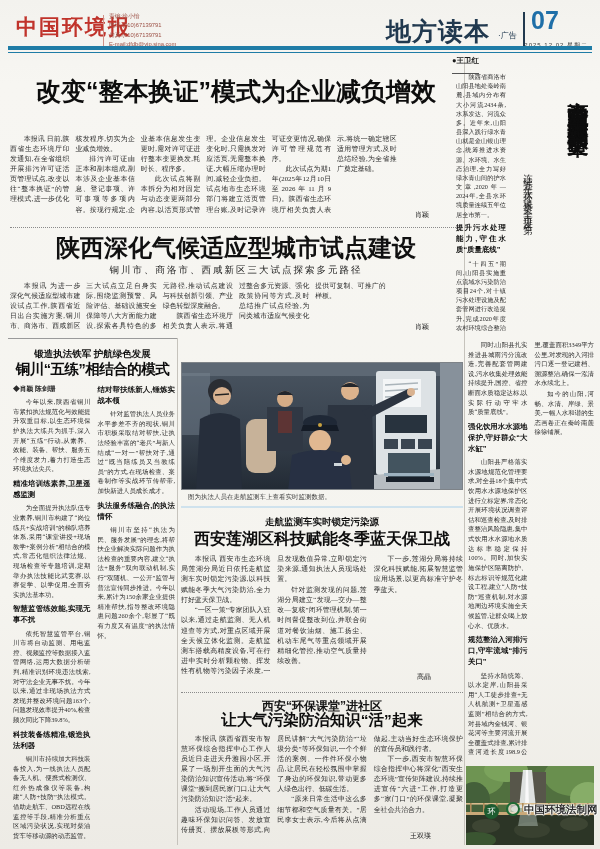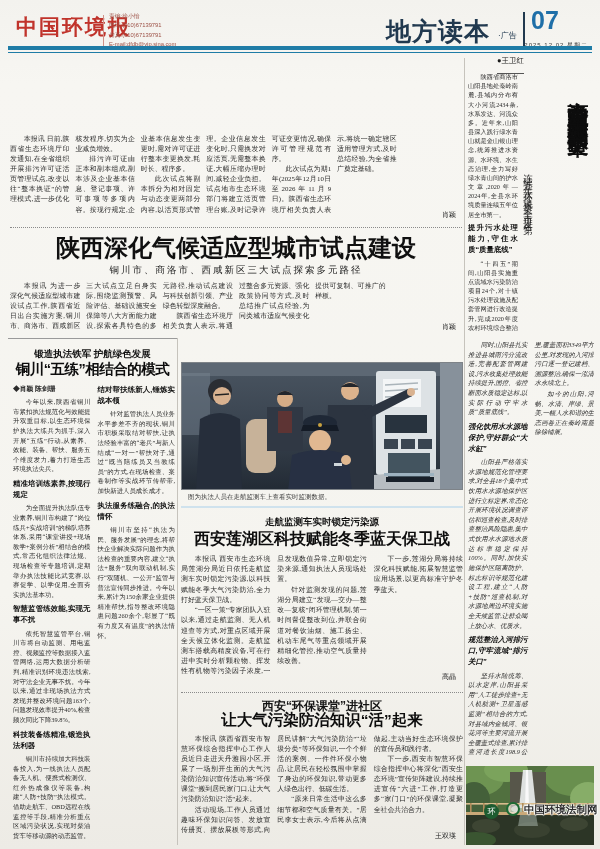--- a/index.html
+++ b/index.html
@@ -22,21 +22,21 @@
   
   .vline-main{left:464px;top:58px;width:1px;height:787px;background:#c6c3bc;}
   .vline-left{left:177px;top:338px;width:1px;height:507px;background:#c6c3bc;}
   .hline-leftbox{left:8px;top:338px;width:169px;height:1px;background:#9a9a9a;}
   .dotted{border-top:1px dotted #8a8a8a;height:0;}
   
   .kicker1{left:10px;top:62px;width:452px;font-size:11px;font-weight:bold;color:#111;}
   .headline1{left:10px;top:76px;width:452px;font-size:25px;font-weight:900;color:#0d0d0d;line-height:1.2;}
   .body1{left:10px;top:134px;width:452px;height:88px;column-count:7;column-gap:6px;column-fill:auto;font-size:6.9px;line-height:1.46;overflow:hidden;}
   .body1 p,.body2 p,.body3 p,.body4 p{margin:0;text-indent:2em;}
-  .author{font-size:7px;color:#222;text-align:right;}
+  .author{font-size:7px;color:#222;text-align:center;}
   .author1{left:388px;top:210px;width:68px;}
   
   .headline2{left:10px;top:232px;width:452px;font-size:24px;font-weight:900;color:#101010;}
   .subtitle2{left:10px;top:264px;width:452px;font-size:9.5px;letter-spacing:2px;color:#1c1c1c;}
   .body2{left:10px;top:281px;width:452px;height:52px;column-count:6;column-gap:6px;column-fill:auto;font-size:6.9px;line-height:1.46;overflow:hidden;}
   .author2{left:388px;top:322px;width:68px;}
   
   .tc-kicker{left:10px;top:348px;width:165px;font-size:9.5px;font-weight:bold;color:#111;}
   .tc-headline{left:10px;top:360px;width:165px;font-size:14.5px;font-weight:900;letter-spacing:-0.5px;color:#0d0d0d;}
   .tc-body{left:13px;top:384px;width:162px;height:458px;column-count:2;column-gap:7px;column-fill:auto;font-size:6.4px;line-height:1.5;overflow:hidden;}
@@ -52,25 +52,25 @@
   .headline3{left:181px;top:529px;width:282px;font-size:16px;font-weight:900;color:#0d0d0d;}
   .body3{left:181px;top:554px;width:282px;height:128px;column-count:3;column-gap:7px;column-fill:auto;font-size:6.9px;line-height:1.48;overflow:hidden;}
   .author3{left:392px;top:672px;width:64px;}
   .dotted2{left:181px;top:692px;width:282px;}
   
   .kicker4{left:181px;top:698px;width:282px;font-size:12px;font-weight:bold;color:#111;}
   .headline4{left:181px;top:710px;width:282px;font-size:15.5px;font-weight:900;color:#0d0d0d;}
   .body4{left:181px;top:734px;width:282px;height:104px;column-count:3;column-gap:7px;column-fill:auto;font-size:6.9px;line-height:1.46;overflow:hidden;}
   .author4{left:385px;top:831px;width:71px;}
   
-  .r-byline{left:497px;top:56px;font-size:7.5px;font-weight:normal;color:#1a1a1a;border-bottom:1px solid #555;padding-bottom:7px;}
-  .rtop{left:468px;top:72px;width:50px;height:262px;font-size:6.2px;line-height:1.48;overflow:hidden;}
+  .r-byline{left:452px;top:56px;font-size:7.5px;font-weight:bold;color:#1a1a1a;border-bottom:1px solid #555;padding-bottom:7px;}
+  .rtop{left:456px;top:72px;width:50px;height:262px;font-size:6.2px;line-height:1.48;overflow:hidden;}
   .v-subtitle{left:521px;top:166px;height:214px;writing-mode:vertical-rl;font-size:9.5px;letter-spacing:4px;color:#1c1c1c;}
   .v-headline{left:534px;top:84px;height:256px;width:58px;writing-mode:vertical-rl;font-size:21px;font-weight:900;letter-spacing:2px;line-height:1.3;color:#0d0d0d;}
-  .rlow{left:468px;top:340px;width:126px;height:422px;column-count:2;column-gap:7px;column-fill:auto;font-size:6.4px;line-height:1.5;overflow:hidden;font-style:italic;}
+  .rlow{left:468px;top:340px;width:126px;height:422px;column-count:2;column-gap:7px;column-fill:auto;font-size:6.4px;line-height:1.5;overflow:hidden;}
   
   .photo2{left:466px;top:766px;width:128px;height:79px;overflow:hidden;}
   .wm-wrap{left:466px;top:766px;width:134px;height:79px;overflow:hidden;}
   .wm-seal{position:absolute;left:18px;top:38px;width:15px;height:15px;border-radius:50%;background:#1d5c30;color:#fff;font-size:8px;line-height:15px;text-align:center;}
   .wm-ring{position:absolute;left:40px;top:36px;width:14px;height:14px;border-radius:50%;border:2px solid #1d6b34;background:rgba(255,255,255,0.55);box-sizing:border-box;}
   .wm-text{position:absolute;left:58px;top:37px;font-size:10.5px;font-weight:700;color:#2b2b2b;white-space:nowrap;text-shadow:0 0 2px #fff,1px 0 1px #fff,-1px 0 1px #fff,0 1px 1px #fff;}
 </style>
 </head>
 <body>
 
@@ -93,20 +93,21 @@
     <span> </span>
     <span>星期二</span>
   </div>
   <div class="abs rule-thick"></div>
   <div class="abs rule-thin"></div>
 
   <div class="abs vline-main"></div>
   <div class="abs vline-left"></div>
   <div class="abs hline-leftbox"></div>
 
+  <div class="abs headline1 ctr sans">改变“整本换证”模式为企业减负增效</div>
   <div class="abs body1 jst">
     <p>本报讯 日前,陕西省生态环境厅印发通知,在全省组织开展排污许可证活页管理试点,改变以往“整本换证”的管理模式,进一步优化核发程序,切实为企业减负增效。</p>
     <p>排污许可证由正本和副本组成,副本涉及企业基本信息、登记事项、许可事项等多项内容。按现行规定,企业基本信息发生变更时,需对许可证进行整本变更换发,耗时长、程序多。</p>
     <p>此次试点将副本拆分为相对固定与动态变更两部分内容,以活页形式管理。企业信息发生变化时,只需换发对应活页,无需整本换证,大幅压缩办理时间,减轻企业负担。试点地市生态环境部门将建立活页管理台账,及时记录许可证变更情况,确保许可管理规范有序。</p>
     <p>此次试点为期1年(2025年12月10日至2026年11月9日)。陕西省生态环境厅相关负责人表示,将统一确定辖区适用管理方式,及时总结经验,为全省推广奠定基础。</p>
   </div>
   <div class="abs author author1">肖颖</div>
   <div class="abs dotted" style="left:10px;top:227px;width:452px;"></div>
 
   <div class="abs subtitle2 ctr">铜川市、商洛市、西咸新区三大试点探索多元路径</div>
@@ -115,21 +116,21 @@
     <p>本报讯 为进一步深化气候适应型城市建设试点工作,陕西省近日出台实施方案,铜川市、商洛市、西咸新区三大试点立足自身实际,围绕监测预警、风险评估、基础设施安全保障等八大方面能力建设,探索各具特色的多元路径,推动试点建设与科技创新引领、产业绿色转型深度融合。</p>
     <p>陕西省生态环境厅相关负责人表示,将通过整合多元资源、强化政策协同等方式,及时总结推广试点经验,为同类城市适应气候变化提供可复制、可推广的样板。</p>
   </div>
   <div class="abs author author2">肖颖</div>
 
   <div class="abs tc-kicker ctr sans">锻造执法铁军 护航绿色发展</div>
   <div class="abs tc-headline ctr sans">铜川“五练”相结合的模式</div>
   <div class="abs tc-body jst">
     <p class="tc-byline">◆肖颖 陈剑珊</p>
     <p class="txt">今年以来,陕西省铜川市紧扣执法规范化与效能提升双重目标,以生态环境保护执法大练兵为抓手,深入开展“五练”行动,从素养、效能、装备、帮扶、服务五个维度发力,着力打造生态环境执法尖兵。</p>
-    <div class="subhead">精准培训练素养,按现行规定</div>
+    <div class="subhead">精准培训练素养,卫星遥感监测</div>
     <p class="txt">为全面提升执法队伍专业素养,铜川市构建了“岗位练兵+实战培训”的梯队培养体系,采用“课堂讲授+现场教学+案例分析”相结合的模式,常态化组织法律法规、现场检查等专题培训,定期举办执法技能比武竞赛,以赛促学、以学促用,全面夯实执法基本功。</p>
     <div class="subhead">智慧监管练效能,实现无事不扰</div>
     <p class="txt">依托智慧监管平台,铜川市将自动监测、用电监控、视频监控等数据接入监管网络,运用大数据分析研判,精准识别环境违法线索,对守法企业无事不扰。今年以来,通过非现场执法方式发现并整改环境问题163个,问题发现效率提升40%,检查频次同比下降39.8%。</p>
     <div class="subhead">科技装备练精准,锻造执法利器</div>
     <p class="txt">铜川市持续加大科技装备投入,为一线执法人员配备无人机、便携式检测仪、红外热成像仪等装备,构建“人防+技防”执法模式。借助走航车、OBD远程在线监控等手段,精准分析重点区域污染状况,实现对柴油货车等移动源的动态监管。</p>
     <div class="subhead">结对帮扶练新人,锤炼实战本领</div>
     <p class="txt">针对监管执法人员业务水平参差不齐的现状,铜川市积极采取结对帮扶,让执法经验丰富的“老兵”与新人结成“一对一”帮扶对子,通过“既当陪练员又当教练员”的方式,在现场检查、案卷制作等实战环节传帮带,加快新进人员成长成才。</p>
     <div class="subhead">执法服务练融合,的执法情怀</div>
     <p class="txt">铜川市坚持“执法为民、服务发展”的理念,将帮扶企业解决实际问题作为执法检查的重要内容,建立“执法+服务”双向联动机制,实行“双随机、一公开”监管与普法宣传同步推进。今年以来,累计为150余家企业提供精准帮扶,指导整改环境隐患问题260余个,彰显了“既有力度又有温度”的执法情怀。</p>
   </div>

